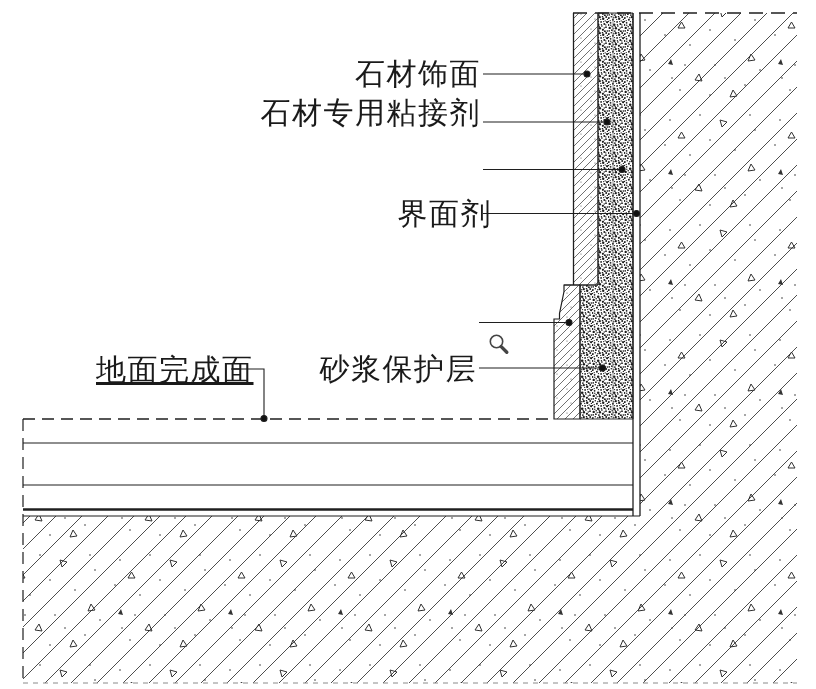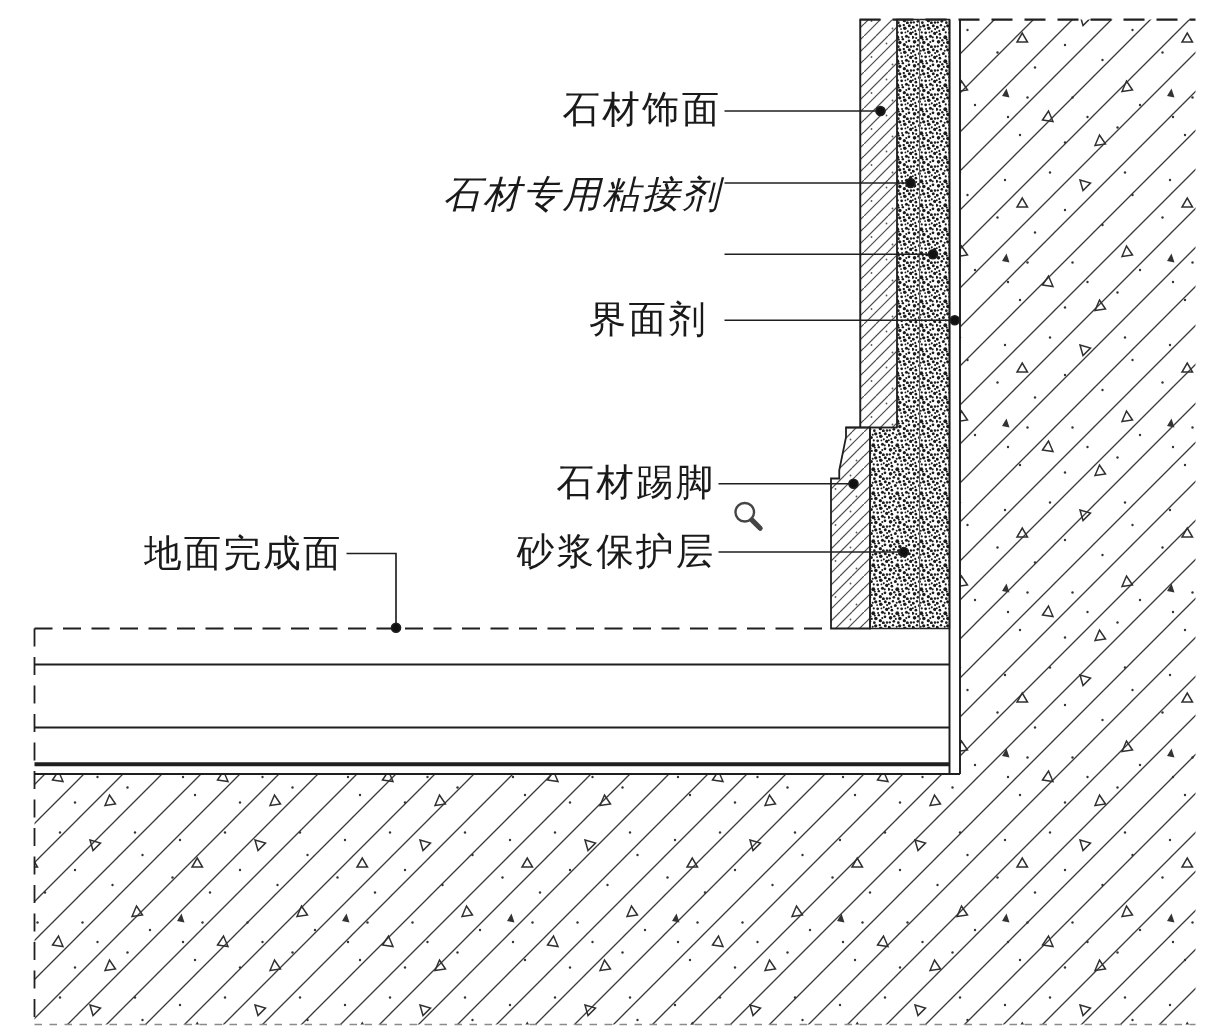--- a/index.html
+++ b/index.html
@@ -6,21 +6,21 @@
   .stage{
     position:relative;
     width:816px;height:689px;
     background:#ffffff;
     font-family:"Liberation Serif","DejaVu Serif",serif;
     overflow:hidden;
   }
   .stage svg{position:absolute;left:0;top:0;}
   .cad-label{
     position:absolute;
-    font-size:25px;
+    font-size:30px;
     line-height:25px;
     letter-spacing:1.5px;
     color:#1a1a1a;
     white-space:nowrap;
     text-align:right;
   }
 </style>
 </head>
 <body>
 
@@ -185,19 +185,18 @@
       </g>
     </g>
 
     <g>
       <circle cx="496.5" cy="341.5" r="6.2" fill="none" stroke="#454545" stroke-width="1.6"></circle>
       <line x1="501.2" y1="346.6" x2="506.8" y2="352.2" stroke="#454545" stroke-width="3.4" stroke-linecap="round"></line>
     </g>
   </svg>
 
   <div class="cad-label" style="right:335px; top:61px;">石材饰面</div>
-  <div class="cad-label" style="right:335px; top:118px;font-style:italic;">石材专用粘接剂</div>
-  <div class="cad-label" style="right:344px; top:201px;font-family:Liberation Serif, serif;">界面剂</div>
-  <div class="cad-label" style="right:339px; top:310px;">石材踢脚</div>
+  <div class="cad-label" style="right:335px; top:100px;">石材专用粘接剂</div>
+  <div class="cad-label" style="right:324px; top:201px;font-family:Liberation Serif, serif;">界面剂</div>
   <div class="cad-label" style="right:339px; top:356px;">砂浆保护层</div>
-  <div class="cad-label" style="left:96px; top:357px; text-align:left;">地面完成面</div>
+  <div class="cad-label" style="left:96px; top:357px; text-align:left;text-decoration:underline;">地面完成面</div>
 
 </div>
 
 </body></html>

